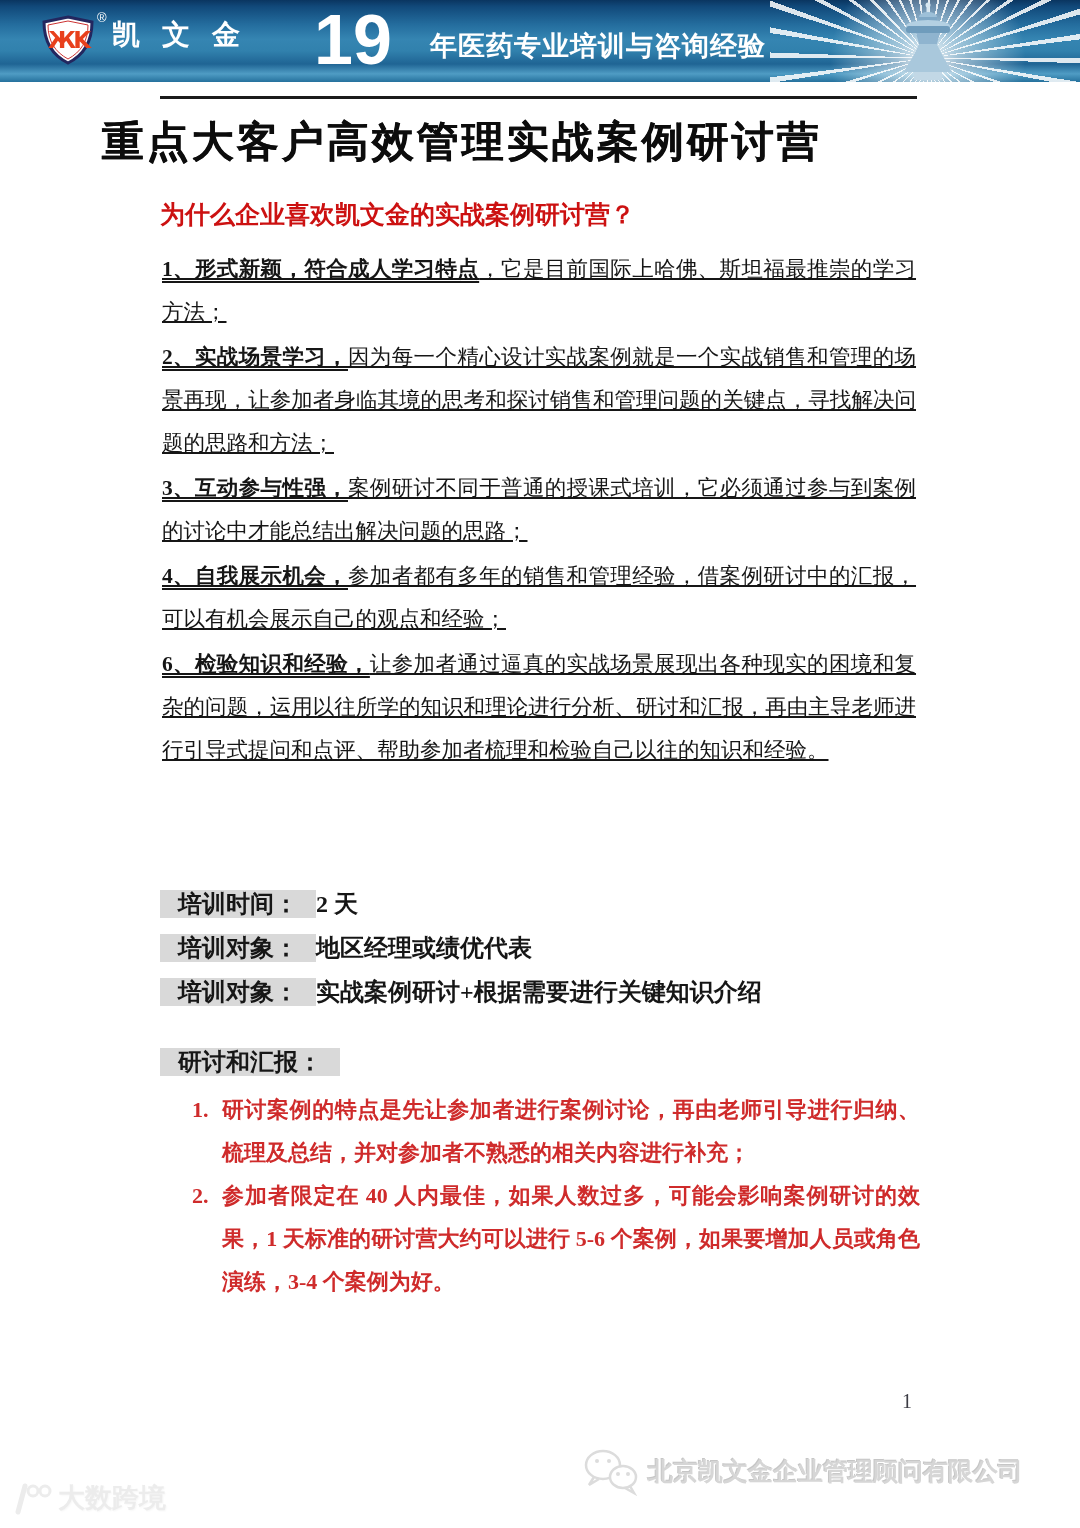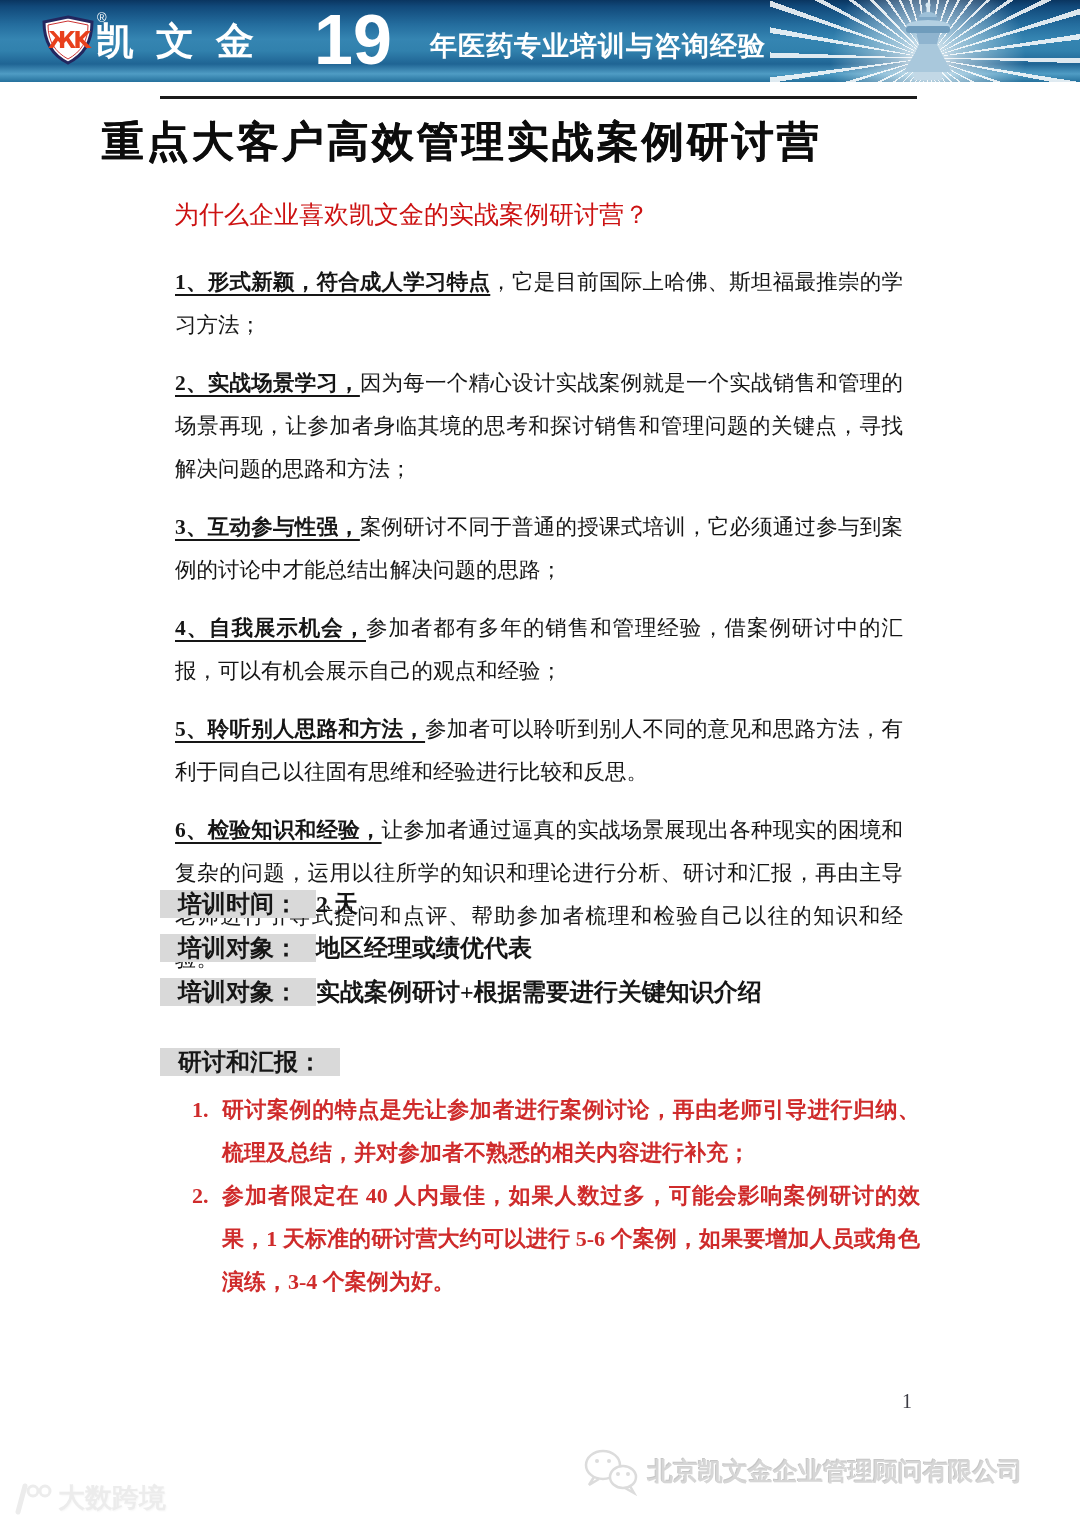--- a/index.html
+++ b/index.html
@@ -10,37 +10,37 @@
   .banner{position:absolute;top:0;left:0;width:1080px;height:82px;overflow:hidden;
     background:linear-gradient(180deg,#0a3560 0%,#11497a 8%,#246d9e 30%,#3585b2 48%,
                #3181ad 62%,#1f6494 78%,#4f9cc4 90%,#25719d 100%);}
   .burst{position:absolute;right:0;top:0;width:310px;height:82px;
     background:
       radial-gradient(circle at 158px 58px, rgba(255,255,255,.95) 0%, rgba(255,255,255,.55) 18%, rgba(255,255,255,0) 58%),
       repeating-conic-gradient(from 0deg at 158px 58px, rgba(255,255,255,.85) 0deg 2deg, rgba(255,255,255,0) 2deg 9deg);}
   .tower{position:absolute;left:98px;top:2px;}
   .shield{position:absolute;left:40px;top:15px;}
   .reg{position:absolute;left:97px;top:10px;color:#fff;font-size:13px;font-family:"Liberation Sans",sans-serif;}
-  .brand{position:absolute;left:96px;top:16px;color:#fff;font-size:38px;font-weight:bold;
+  .brand{position:absolute;left:112px;top:16px;color:#fff;font-size:28px;font-weight:bold;
          letter-spacing:22px;font-family:"Liberation Sans","DejaVu Sans",sans-serif;white-space:nowrap;}
   .years{position:absolute;left:314px;top:0px;color:#fff;font-size:70px;font-weight:900;
          font-family:"Liberation Sans","DejaVu Sans",sans-serif;text-align:right;}
   .tagline{position:absolute;left:430px;top:28px;color:#fff;font-size:27px;font-weight:bold;
          letter-spacing:1px;font-family:"Liberation Sans","DejaVu Sans",sans-serif;white-space:nowrap;}
 
   
   .rule{position:absolute;top:96px;left:160px;width:757px;height:3px;background:#1b1b1b;}
   .title{position:absolute;top:114px;left:0;width:923px;text-align:center;
          font-size:42px;font-weight:900;color:#0c0c0c;letter-spacing:3px;
          text-shadow:0.5px 0 0 #0c0c0c;}
-  .subtitle{position:absolute;top:198px;left:174px;font-size:25px;font-weight:normal;
+  .subtitle{position:absolute;top:198px;left:160px;font-size:25px;font-weight:bold;
          color:var(--accent-red,#cc1111);}
   .points{position:absolute;top:246px;left:160px;width:758px;font-size:21.5px;
          line-height:43px;text-align:justify;}
-  .points p{margin:15px;}
+  .points p{margin:2px;text-decoration:underline;}
   .points .lead{font-weight:bold;text-decoration:underline;text-underline-offset:5px;
          text-decoration-thickness:1.5px;}
   .details{position:absolute;top:882px;left:160px;font-size:24px;line-height:44px;font-weight:bold;}
   .hl{background:var(--highlight,#d9d9d9);padding:1px 18px;}
   .special-label{position:absolute;top:1046px;left:160px;font-size:24px;font-weight:bold;}
   .special{position:absolute;top:1088px;left:192px;width:728px;font-size:22px;line-height:43px;
          font-weight:bold;color:var(--list-red,#cf2b2b);}
   .sp-item{display:flex;}
   .sp-num{width:30px;flex:none;}
   .sp-text{flex:1;text-align:justify;}
@@ -87,21 +87,20 @@
   <div class="rule"></div>
 
   <div class="title">重点大客户高效管理实战案例研讨营</div>
   <div class="subtitle">为什么企业喜欢凯文金的实战案例研讨营？</div>
 
   <div class="points">
     <p><span class="lead">1、形式新颖，符合成人学习特点</span><span>，它是目前国际上哈佛、斯坦福最推崇的学习方法；</span></p>
     <p><span class="lead">2、实战场景学习，</span><span>因为每一个精心设计实战案例就是一个实战销售和管理的场景再现，让参加者身临其境的思考和探讨销售和管理问题的关键点，寻找解决问题的思路和方法；</span></p>
     <p><span class="lead">3、互动参与性强，</span><span>案例研讨不同于普通的授课式培训，它必须通过参与到案例的讨论中才能总结出解决问题的思路；</span></p>
     <p><span class="lead">4、自我展示机会，</span><span>参加者都有多年的销售和管理经验，借案例研讨中的汇报，可以有机会展示自己的观点和经验；</span></p>
-    <p><span class="lead">5、聆听别人思路和方法，</span><span>参加者可以聆听到别人不同的意见和思路方法，有利于同自己以往固有思维和经验进行比较和反思。</span></p>
     <p><span class="lead">6、检验知识和经验，</span><span>让参加者通过逼真的实战场景展现出各种现实的困境和复杂的问题，运用以往所学的知识和理论进行分析、研讨和汇报，再由主导老师进行引导式提问和点评、帮助参加者梳理和检验自己以往的知识和经验。</span></p>
   </div>
 
   <div class="details">
     <div><span class="hl">培训时间：</span><span>2 天</span></div>
     <div><span class="hl">培训对象：</span><span>地区经理或绩优代表</span></div>
     <div><span class="hl">培训对象：</span><span>实战案例研讨+根据需要进行关键知识介绍</span></div>
   </div>
 
   <div class="special-label"><span class="hl">研讨和汇报：</span></div>

